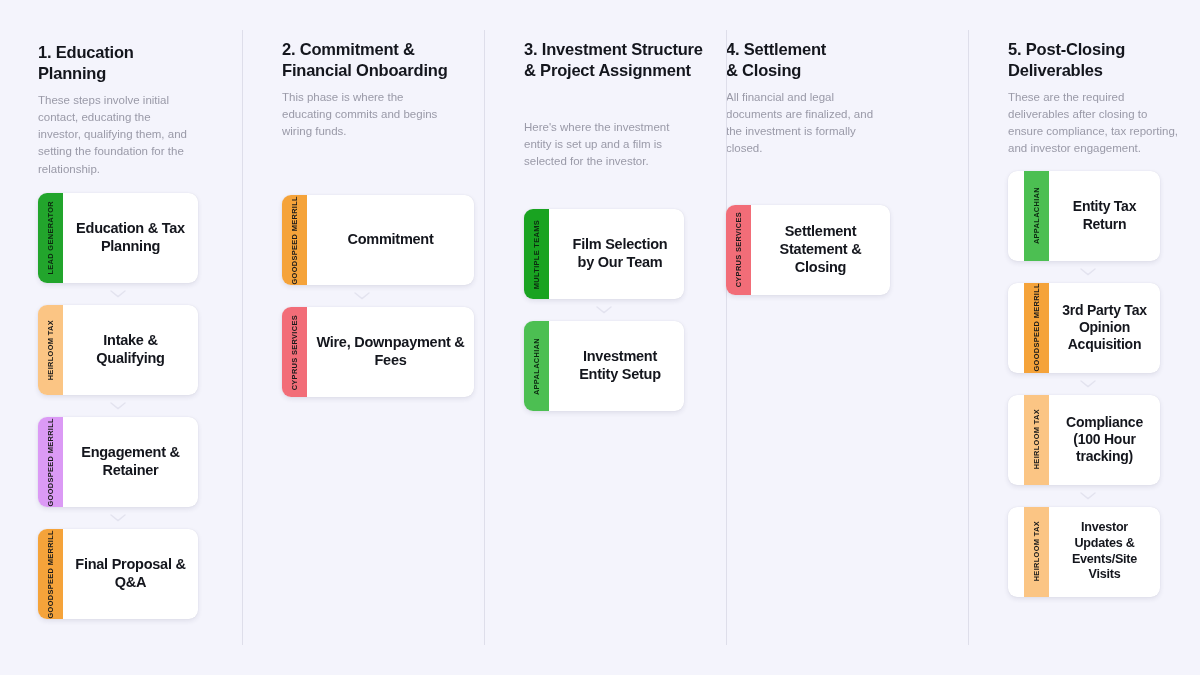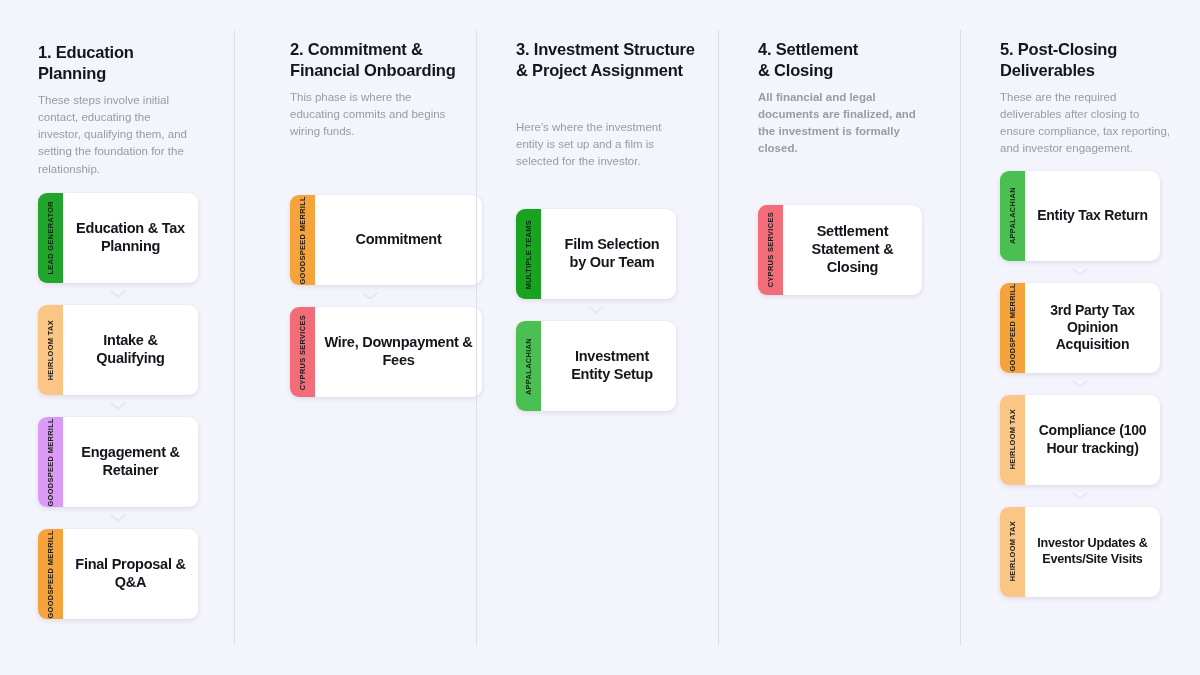--- a/index.html
+++ b/index.html
@@ -30,23 +30,23 @@
   .phase-col {
     position: relative;
     box-sizing: border-box;
     flex: 0 0 242px;
     width: 242px;
     padding: 0 18px 0 0;
     display: flex;
     flex-direction: column;
   }
   .phase-col.col-1 { padding-left: 38px; flex: 0 0 234px; width: 234px; }
-  .phase-col.col-2 { padding-left: 56px; }
+  .phase-col.col-2 { padding-left: 40px; margin-left: 8px; }
   .phase-col.col-3 { padding-left: 40px; }
-  .phase-col.col-4 { padding-left: 40px; }
+  .phase-col.col-4 { }
   .phase-col.col-5 { padding-left: 40px; }
 
   .col-divider {
     position: absolute;
     top: 0;
     bottom: 0;
     left: 0;
     width: 1px;
     background: #dedeea;
   }
@@ -69,21 +69,21 @@
   .phase-desc {
     font-size: 11.5px;
     line-height: 1.5;
     color: #9a9aa8;
     margin: 0 0 13px 0;
     max-width: 178px;
   }
   .phase-col.col-1 .phase-desc { max-width: 156px; }
   .phase-col.col-2 .phase-desc { max-width: 162px; }
   .phase-col.col-3 .phase-desc { max-width: 170px; margin-top: 30px; }
-  .phase-col.col-4 .phase-desc { max-width: 166px; font-weight: bold; }
+  .phase-col.col-4 .phase-desc { max-width: 166px; }
   .phase-col.col-5 .phase-desc { max-width: 172px; }
 
   .cards {
     display: flex;
     flex-direction: column;
   }
   .phase-col.col-1 .cards { margin-top: 2px; }
   .phase-col.col-2 .cards { margin-top: 42px; }
   .phase-col.col-3 .cards { margin-top: 26px; }
   .phase-col.col-4 .cards { margin-top: 34px; }
@@ -97,21 +97,21 @@
     width: 160px;
     min-height: 90px;
     border-radius: 9px;
     background: #ffffff;
     box-shadow: 0 2px 5px rgba(40, 40, 80, 0.10), 0 0 1px rgba(40,40,80,0.12);
     overflow: hidden;
   }
   .phase-col.col-2 .card { width: 192px; }
   .phase-col.col-3 .card { width: 160px; gap: 7px; }
   .phase-col.col-4 .card { width: 164px; }
-  .phase-col.col-5 .card { width: 160px; }
+  .phase-col.col-5 .card { width: 136px; padding-left: 16px; }
 
   .card-tab {
     flex: 0 0 25px;
     width: 25px;
     display: flex;
     align-items: center;
     justify-content: center;
     position: relative;
   }
   .card-tab-label {

